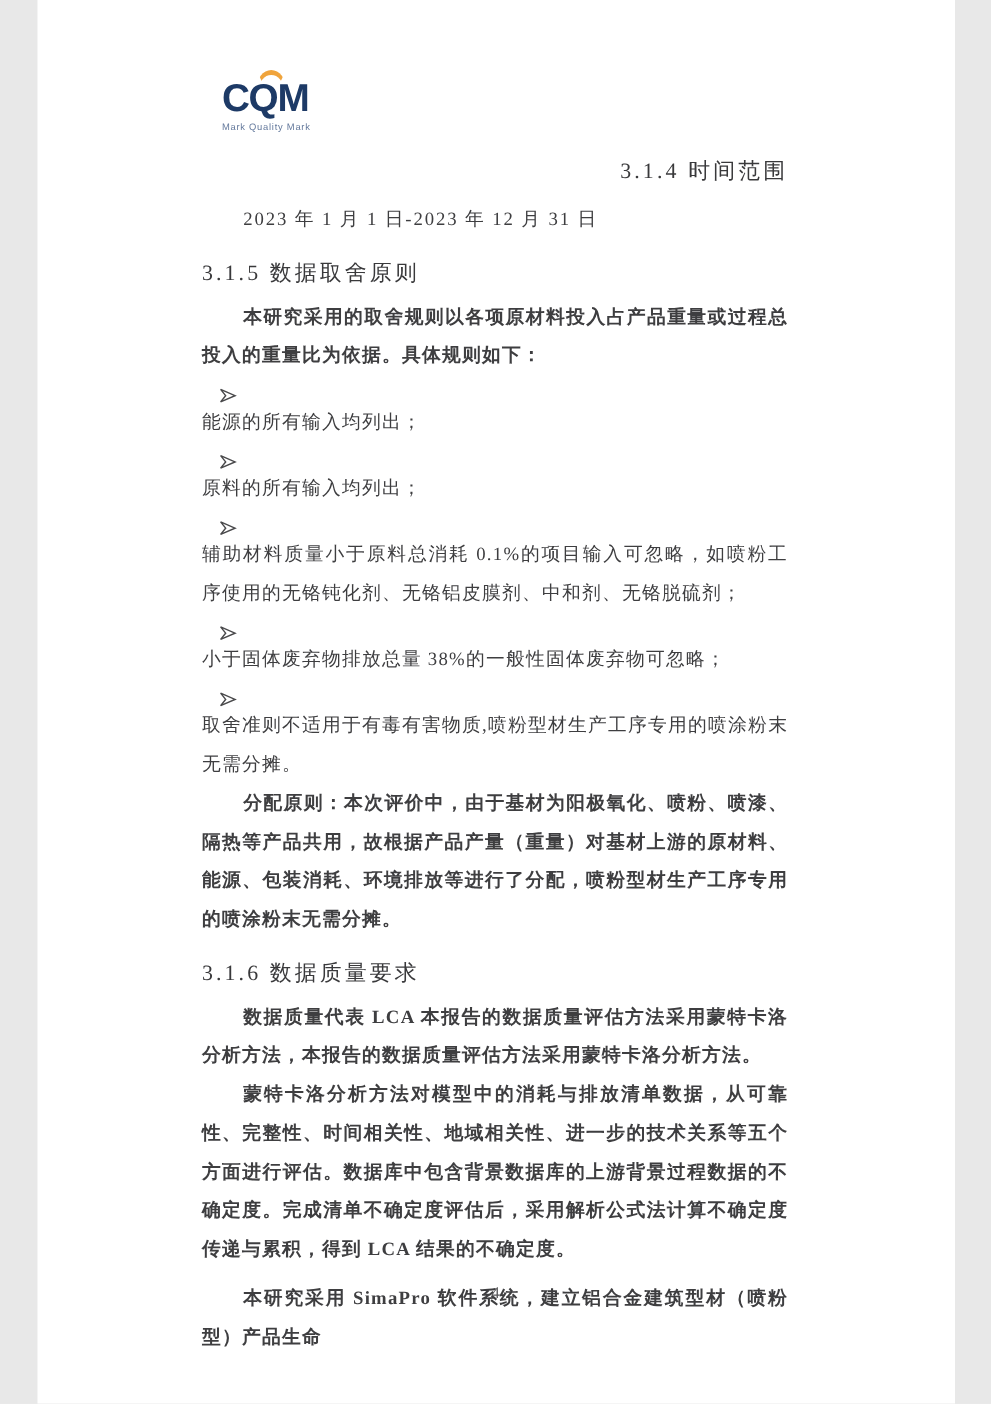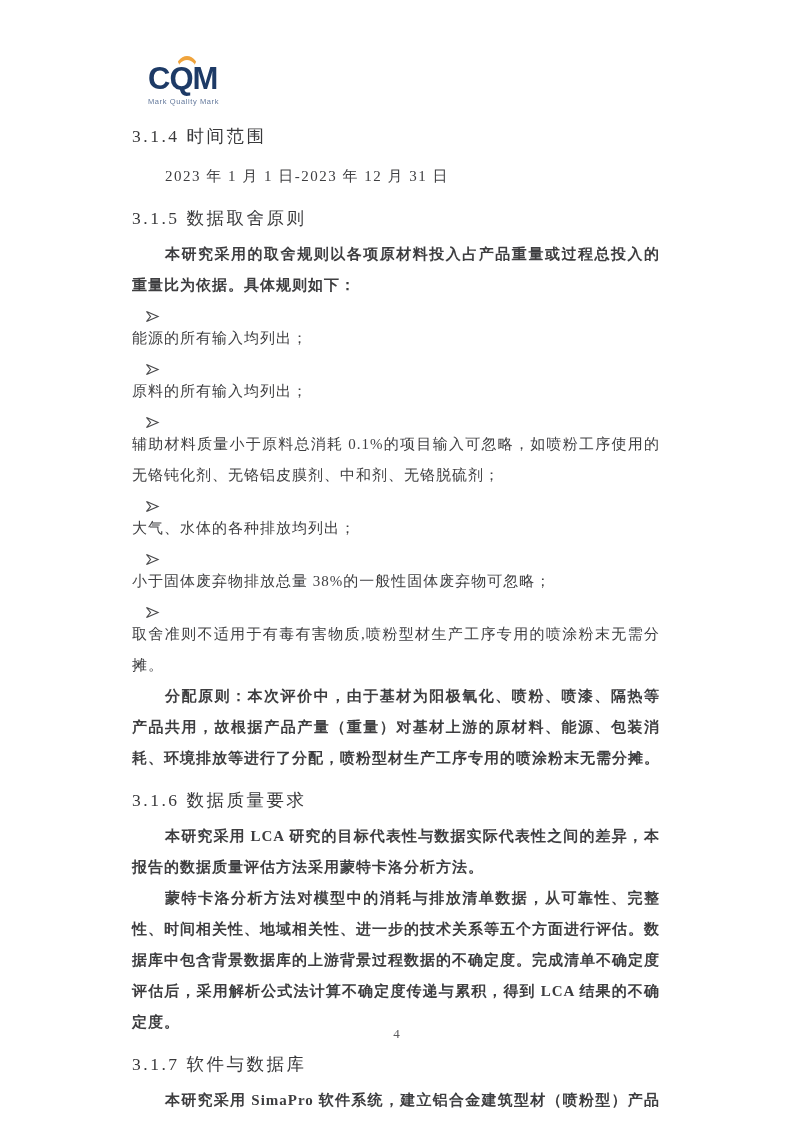--- a/index.html
+++ b/index.html
@@ -1,18 +1,18 @@
 <!DOCTYPE html>
 <html><head>
 <meta charset="utf-8">
 <style>
   html, body { margin: 0; padding: 0; background: #e8e8e8; }
   .sheet {
     position: relative;
-    width: 793px; height: 1123px;
+    width: 734px; height: 1123px;
     margin: 0 auto;
     background: #ffffff;
     font-family: "Liberation Serif", "DejaVu Serif", serif;
     color: #3e3e40;
     box-sizing: border-box;
     padding: 58px 133px 0 132px;
     overflow: hidden;
   }
 
   
@@ -44,21 +44,21 @@
     font-weight: bold; font-size: 21px; color: #2d5c9e;
     letter-spacing: 1px; margin-top: -6px;
   }
 
   
   .heading {
     font-size: 17.5px; font-weight: normal; color: #39393b;
     letter-spacing: 2.5px; line-height: 25px;
     margin: 14px 0 0 0;
   }
-  .h-first { margin-top: 2px; }
+  .h-first { margin-top: 2px; text-align: right; }
   .dateline {
     font-size: 15px; letter-spacing: 1.5px; line-height: 31px;
     margin: 12px 0 0 33px;
   }
   .para {
     font-size: 15px; letter-spacing: 1px; line-height: 31px;
     text-align: justify; text-indent: 2.2em;
     margin: 8px 0 0 0;
     font-weight: bold;
   }
@@ -126,47 +126,38 @@
           </svg>
         </span>
       <span class="bullet-text">辅助材料质量小于原料总消耗 0.1%的项目输入可忽略，如喷粉工序使用的无铬钝化剂、无铬铝皮膜剂、中和剂、无铬脱硫剂；</span>
     </div>
     <div class="bullet">
       <span class="bullet-marker">
           <svg width="15" height="13" viewBox="0 0 15 13">
             <path d="M1.5 1.5 L13 6.5 L1.5 11.5 L5.5 6.5 Z" fill="none" stroke="#4a4a4c" stroke-width="1.2"></path>
           </svg>
         </span>
-      <span class="bullet-text">大气、水体的各种排放均列出；</span>
-    </div>
-    <div class="bullet">
-      <span class="bullet-marker">
-          <svg width="15" height="13" viewBox="0 0 15 13">
-            <path d="M1.5 1.5 L13 6.5 L1.5 11.5 L5.5 6.5 Z" fill="none" stroke="#4a4a4c" stroke-width="1.2"></path>
-          </svg>
-        </span>
       <span class="bullet-text">小于固体废弃物排放总量 38%的一般性固体废弃物可忽略；</span>
     </div>
     <div class="bullet">
       <span class="bullet-marker">
           <svg width="15" height="13" viewBox="0 0 15 13">
             <path d="M1.5 1.5 L13 6.5 L1.5 11.5 L5.5 6.5 Z" fill="none" stroke="#4a4a4c" stroke-width="1.2"></path>
           </svg>
         </span>
       <span class="bullet-text">取舍准则不适用于有毒有害物质,喷粉型材生产工序专用的喷涂粉末无需分摊。</span>
     </div>
   </div>
 
   <div class="para tight">分配原则：本次评价中，由于基材为阳极氧化、喷粉、喷漆、隔热等产品共用，故根据产品产量（重量）对基材上游的原材料、能源、包装消耗、环境排放等进行了分配，喷粉型材生产工序专用的喷涂粉末无需分摊。</div>
 
   <div class="heading">3.1.6 数据质量要求</div>
 
-  <div class="para">本研究采用 LCA 研究的目标代表性与数据实际代表性之间的差异，本报告的数据质量评估方法采用蒙特卡洛分析方法。</div>
+  <div class="para">数据质量代表 LCA 本报告的数据质量评估方法采用蒙特卡洛分析方法，本报告的数据质量评估方法采用蒙特卡洛分析方法。</div>
 
   <div class="para tight">蒙特卡洛分析方法对模型中的消耗与排放清单数据，从可靠性、完整性、时间相关性、地域相关性、进一步的技术关系等五个方面进行评估。数据库中包含背景数据库的上游背景过程数据的不确定度。完成清单不确定度评估后，采用解析公式法计算不确定度传递与累积，得到 LCA 结果的不确定度。</div>
 
-  <div class="heading">3.1.7 软件与数据库</div>
 
   <div class="para">本研究采用 SimaPro 软件系统，建立铝合金建筑型材（喷粉型）产品生命</div>
 
   <div class="page-number">4</div>
 
 </div>
 
 </body></html>

